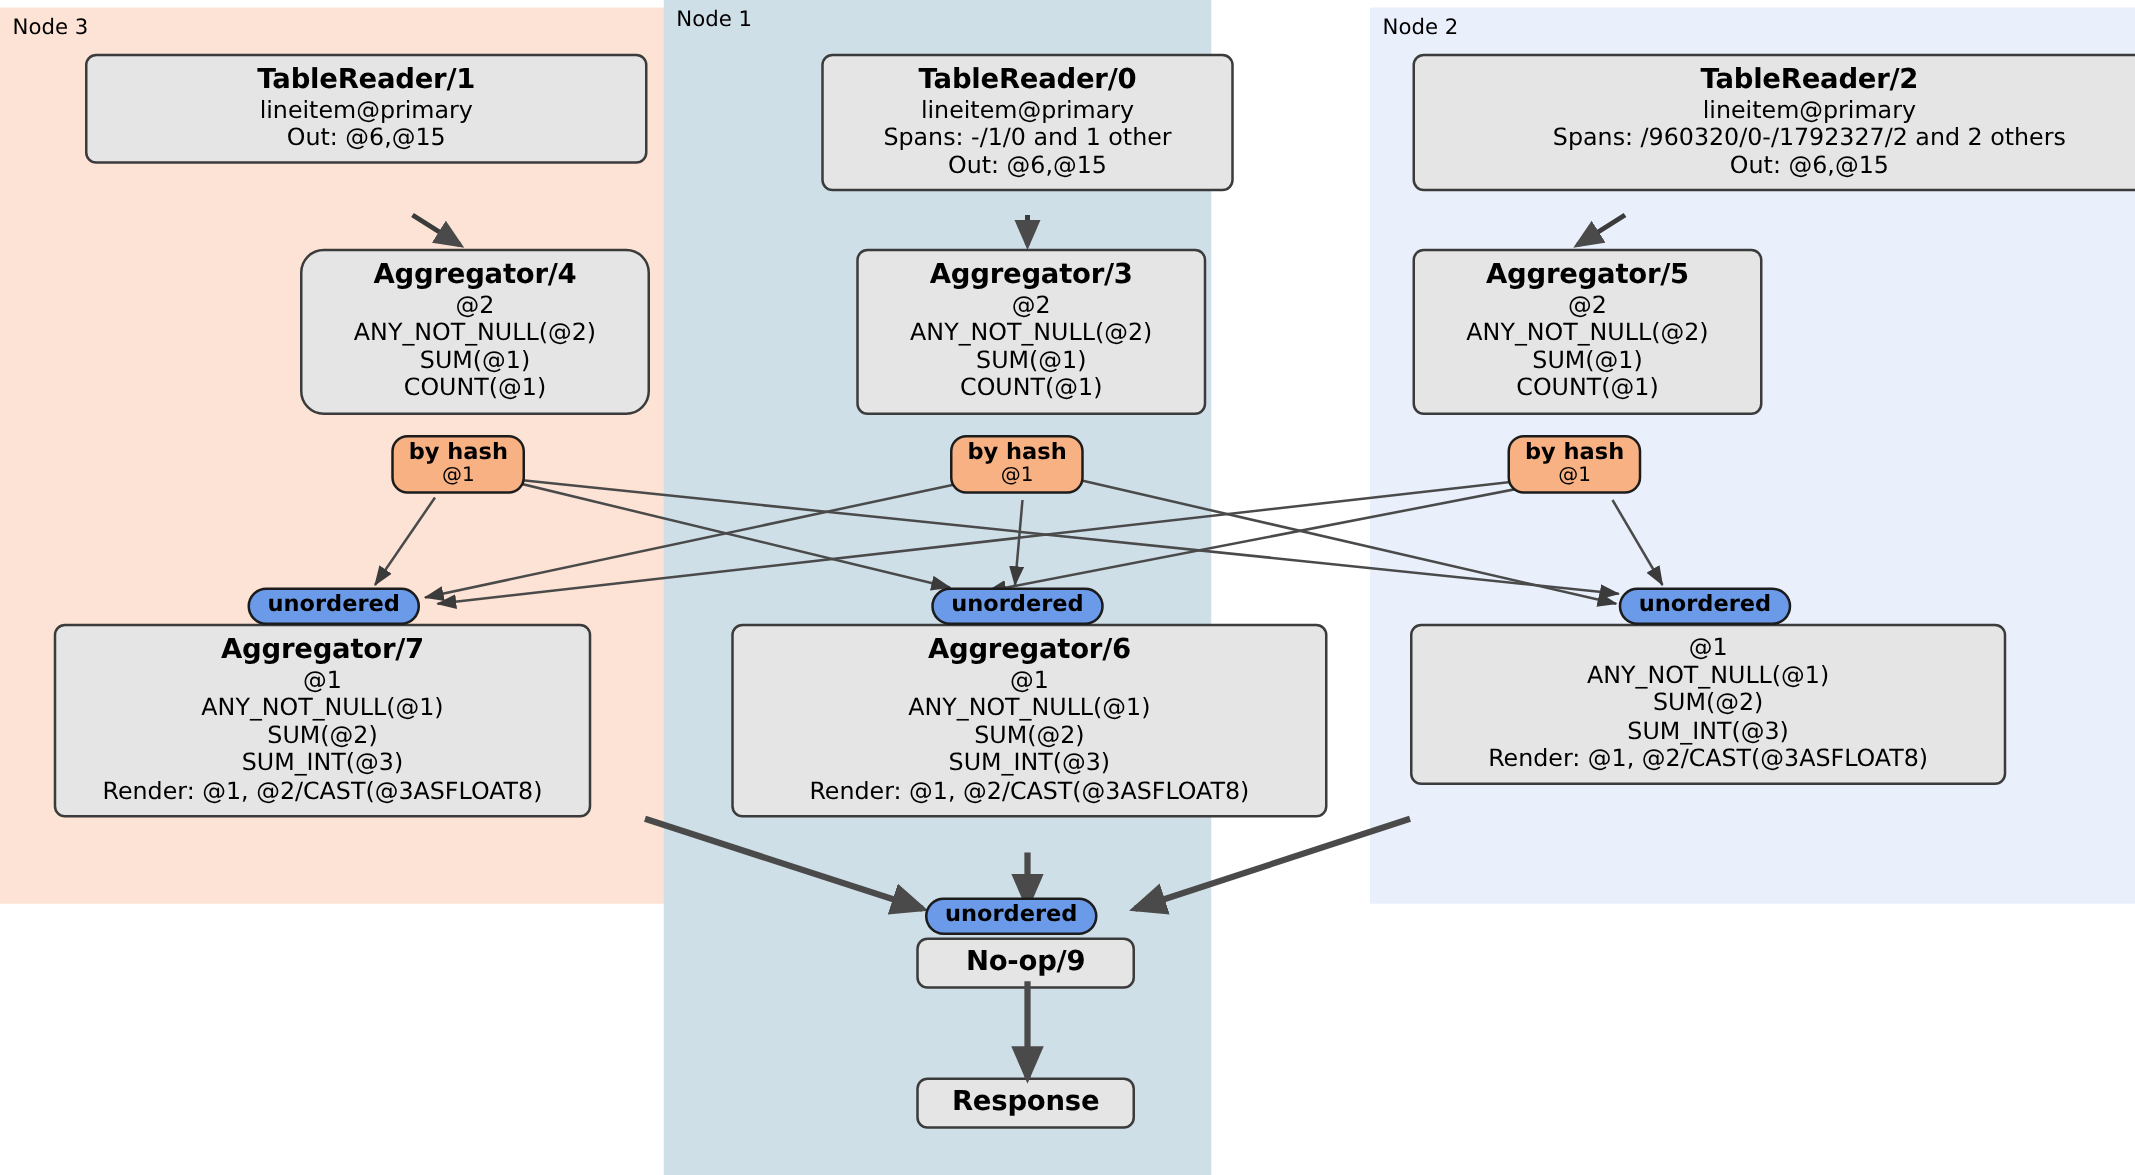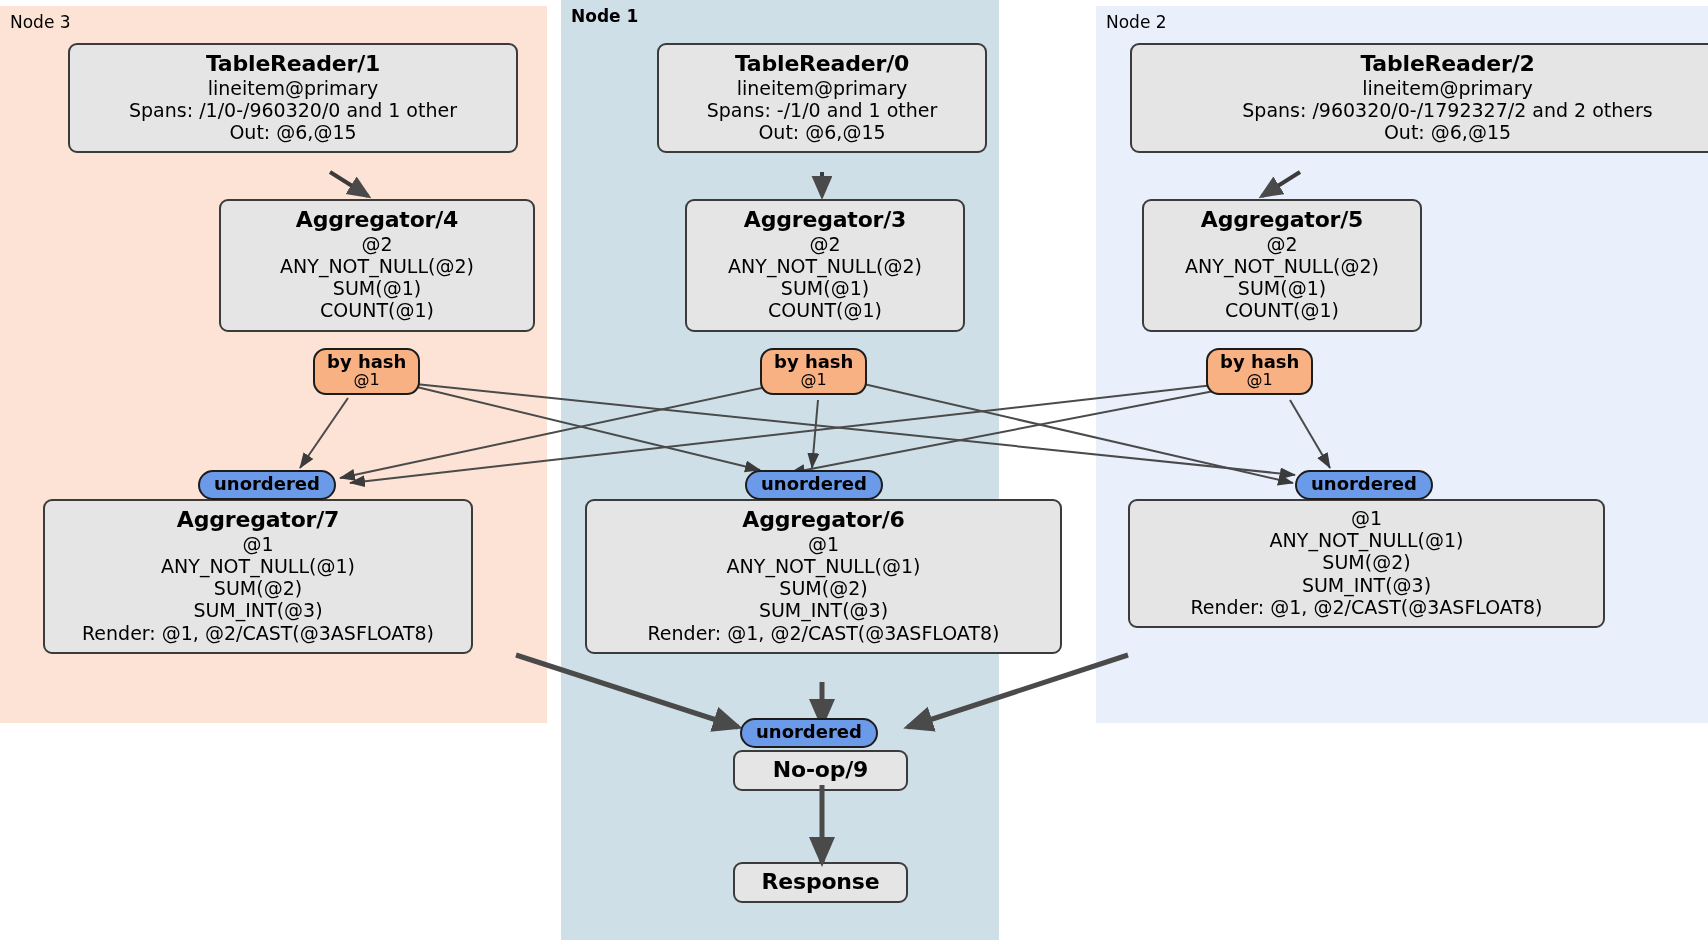--- a/index.html
+++ b/index.html
@@ -25,21 +25,21 @@
   .panel-label {
     position: absolute;
     left: 10px;
     top: 6px;
     font-size: 17px;
     color: #000000;
     font-family: "DejaVu Sans", "Liberation Sans", sans-serif;
     white-space: nowrap;
   }
   #panel-node3 { left: 0px;    top: 6px;  width: 547px;  height: 717px; background: #fce3d5; }
-  #panel-node1 { left: 561px;  top: 0px;  width: 438px;  height: 940px; background: #cfdfe8; font-weight: bold; }
+  #panel-node1 { left: 531px;  top: 0px;  width: 438px;  height: 940px; background: #cfdfe8; }
   #panel-node2 { left: 1096px; top: 6px;  width: 612px;  height: 717px; background: #eaf0fb; }
 
   
   .box {
     position: absolute;
     box-sizing: border-box;
     background: #e5e5e5;
     border: 2px solid #3b3b3b;
     border-radius: 9px;
     text-align: center;
@@ -145,55 +145,54 @@
     <path d="M 516,655 L 738,727" stroke="#4a4a4a" stroke-width="5" fill="none" marker-end="url(#arrow-thick)"></path>
     <path d="M 822,682 L 822,724" stroke="#4a4a4a" stroke-width="5" fill="none" marker-end="url(#arrow-thick)"></path>
     <path d="M 1128,655 L 908,727" stroke="#4a4a4a" stroke-width="5" fill="none" marker-end="url(#arrow-thick)"></path>
 
     <path d="M 822,785 L 822,862" stroke="#4a4a4a" stroke-width="5" fill="none" marker-end="url(#arrow-thick)"></path>
   </svg>
 
   <div class="box" id="tr1" style="left:68px; top:43px; width:450px;">
     <div class="title">TableReader/1</div>
     <div class="line">lineitem@primary</div>
-    <div class="line">Spans: /1/0-/960320/0 and 1 other</div>
     <div class="line">Out: @6,@15</div>
   </div>
 
   <div class="box" id="tr0" style="left:657px; top:43px; width:330px;">
     <div class="title">TableReader/0</div>
     <div class="line">lineitem@primary</div>
     <div class="line">Spans: -/1/0 and 1 other</div>
     <div class="line">Out: @6,@15</div>
   </div>
 
   <div class="box" id="tr2" style="left:1130px; top:43px; width:635px;">
     <div class="title">TableReader/2</div>
     <div class="line">lineitem@primary</div>
     <div class="line">Spans: /960320/0-/1792327/2 and 2 others</div>
     <div class="line">Out: @6,@15</div>
   </div>
 
-  <div class="box" id="agg4" style="left:219px; top:199px; width:316px;">
+  <div class="box" id="agg4" style="left:240px; top:199px; width:280px;border-radius:19px;">
     <div class="title">Aggregator/4</div>
     <div class="line">@2</div>
     <div class="line">ANY_NOT_NULL(@2)</div>
     <div class="line">SUM(@1)</div>
     <div class="line">COUNT(@1)</div>
   </div>
 
   <div class="box" id="agg3" style="left:685px; top:199px; width:280px;">
     <div class="title">Aggregator/3</div>
     <div class="line">@2</div>
     <div class="line">ANY_NOT_NULL(@2)</div>
     <div class="line">SUM(@1)</div>
     <div class="line">COUNT(@1)</div>
   </div>
 
-  <div class="box" id="agg5" style="left:1130px; top:199px; width:280px;margin-left:12px;">
+  <div class="box" id="agg5" style="left:1130px; top:199px; width:280px;">
     <div class="title">Aggregator/5</div>
     <div class="line">@2</div>
     <div class="line">ANY_NOT_NULL(@2)</div>
     <div class="line">SUM(@1)</div>
     <div class="line">COUNT(@1)</div>
   </div>
 
   <div class="badge badge-hash" style="left:313px; top:348px;">
     <div class="b-title">by hash</div>
     <div class="b-sub">@1</div>

